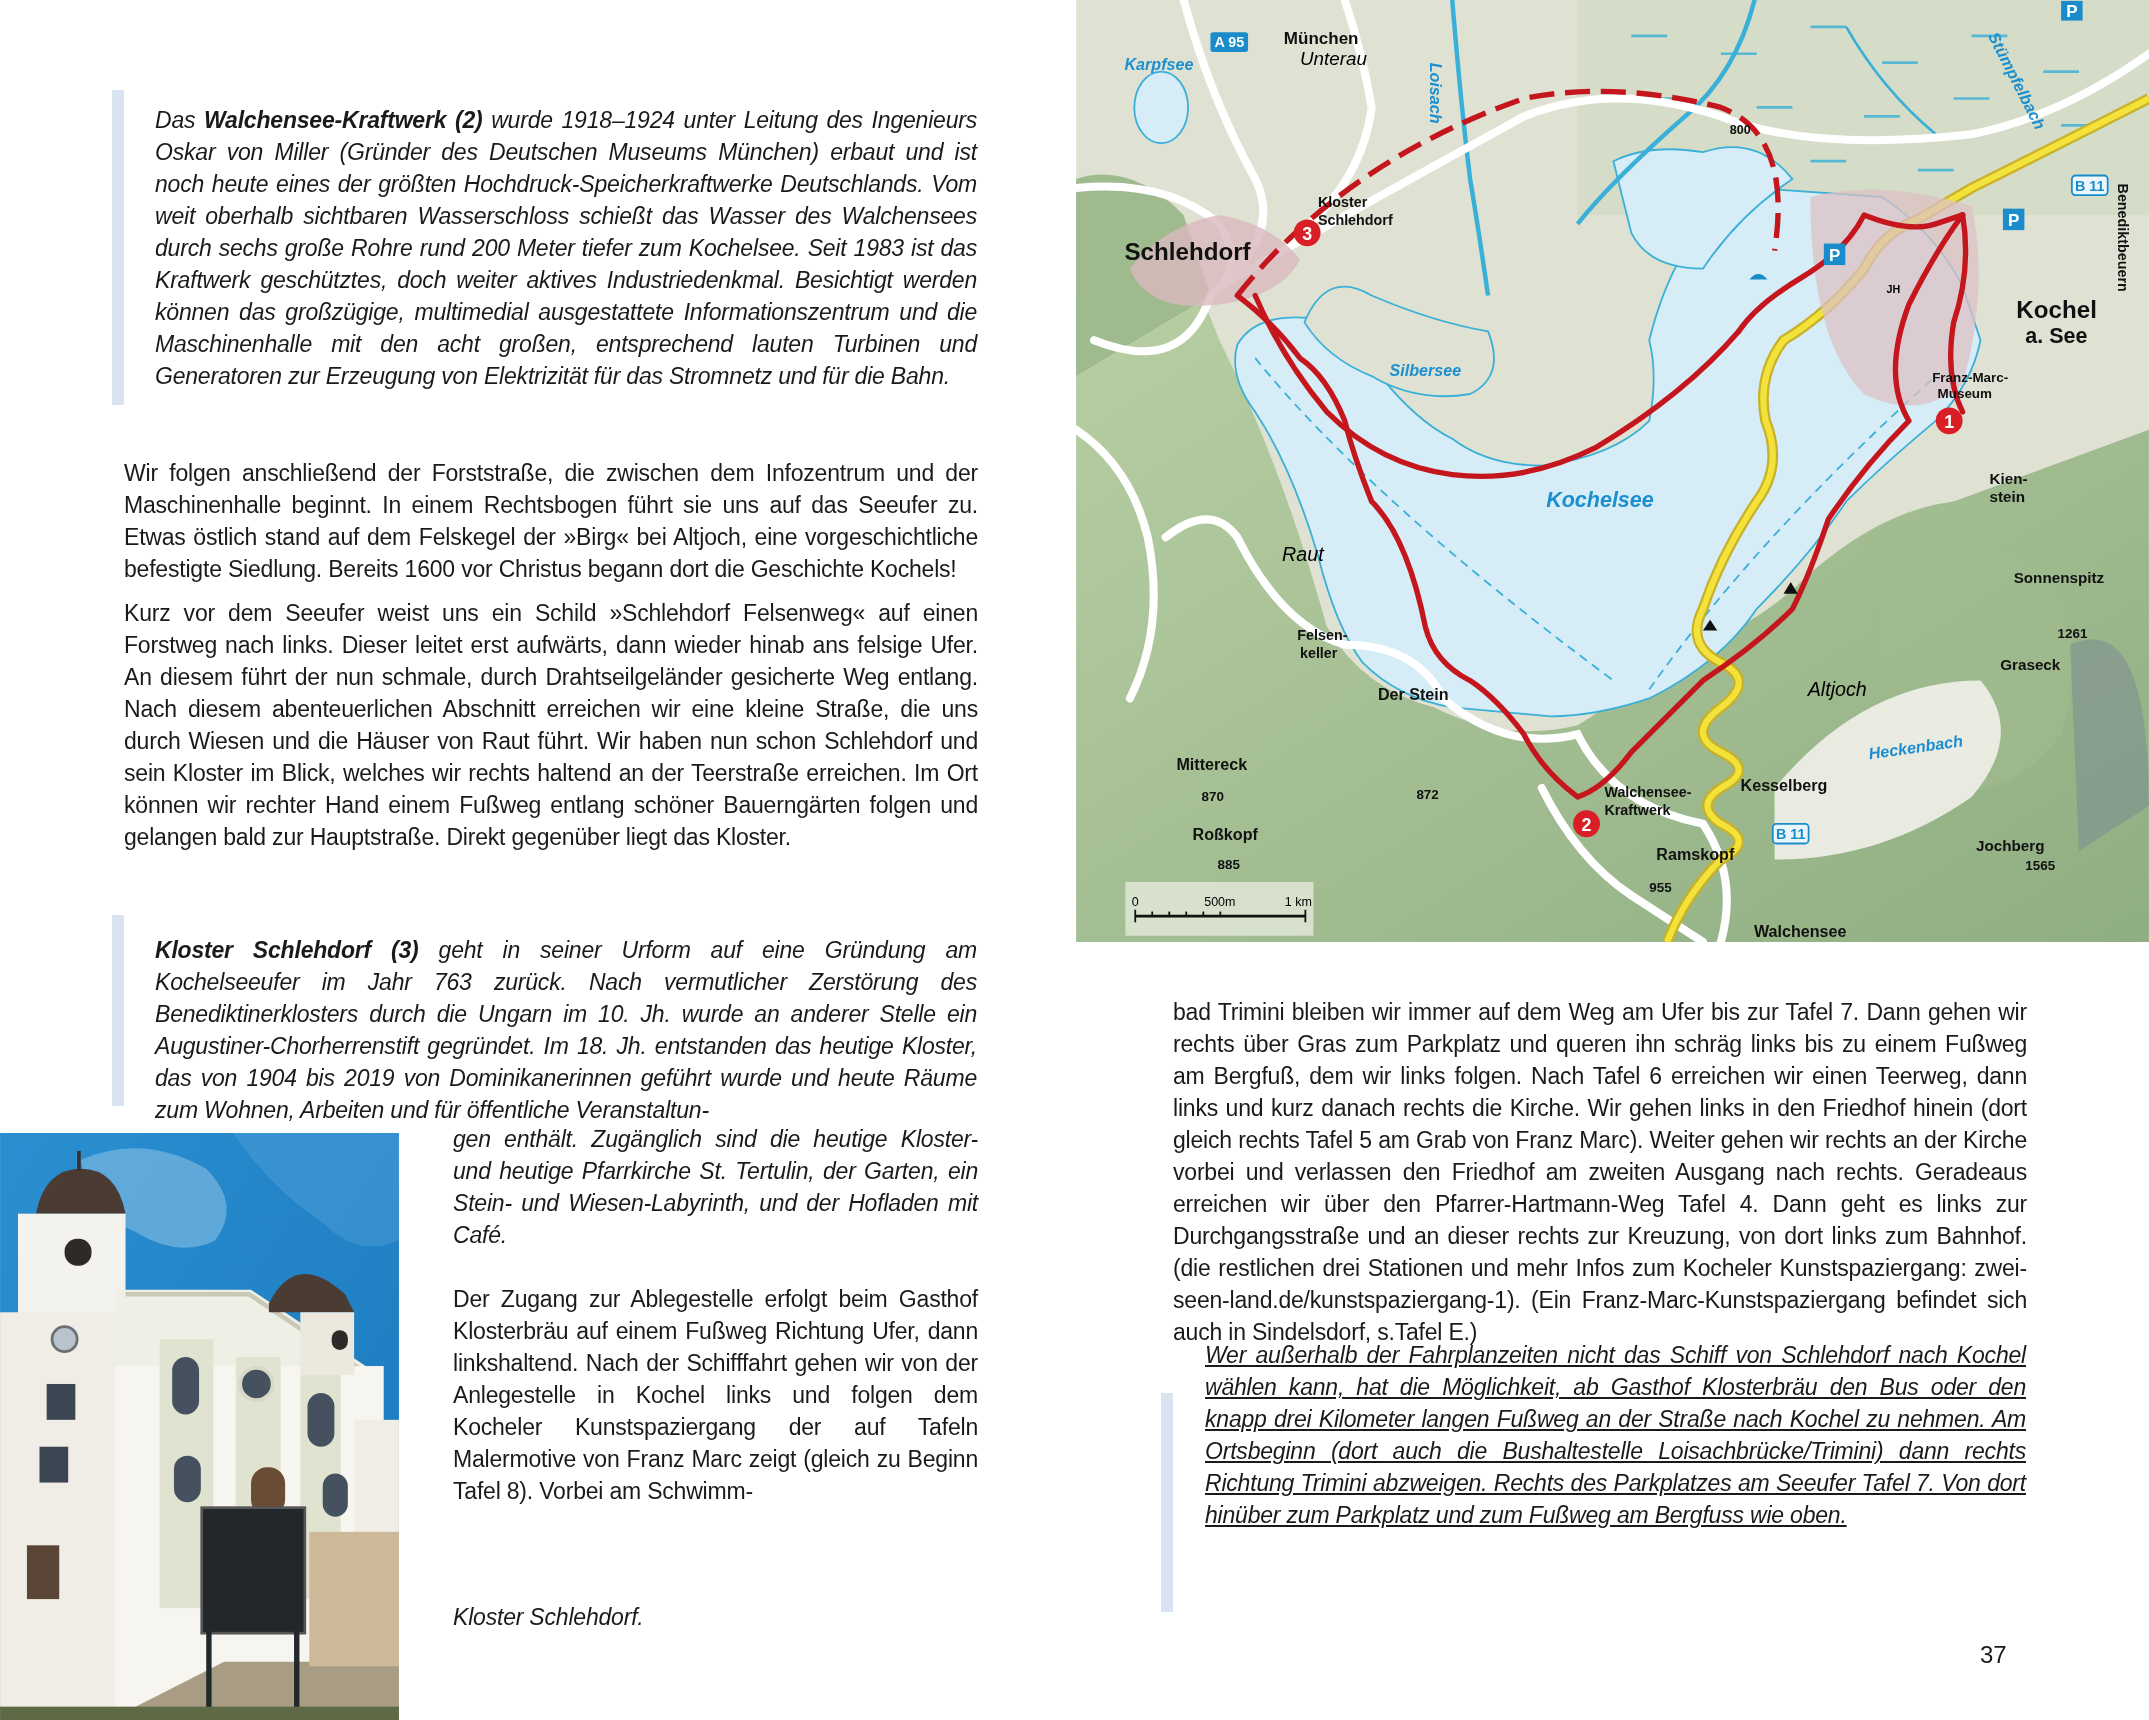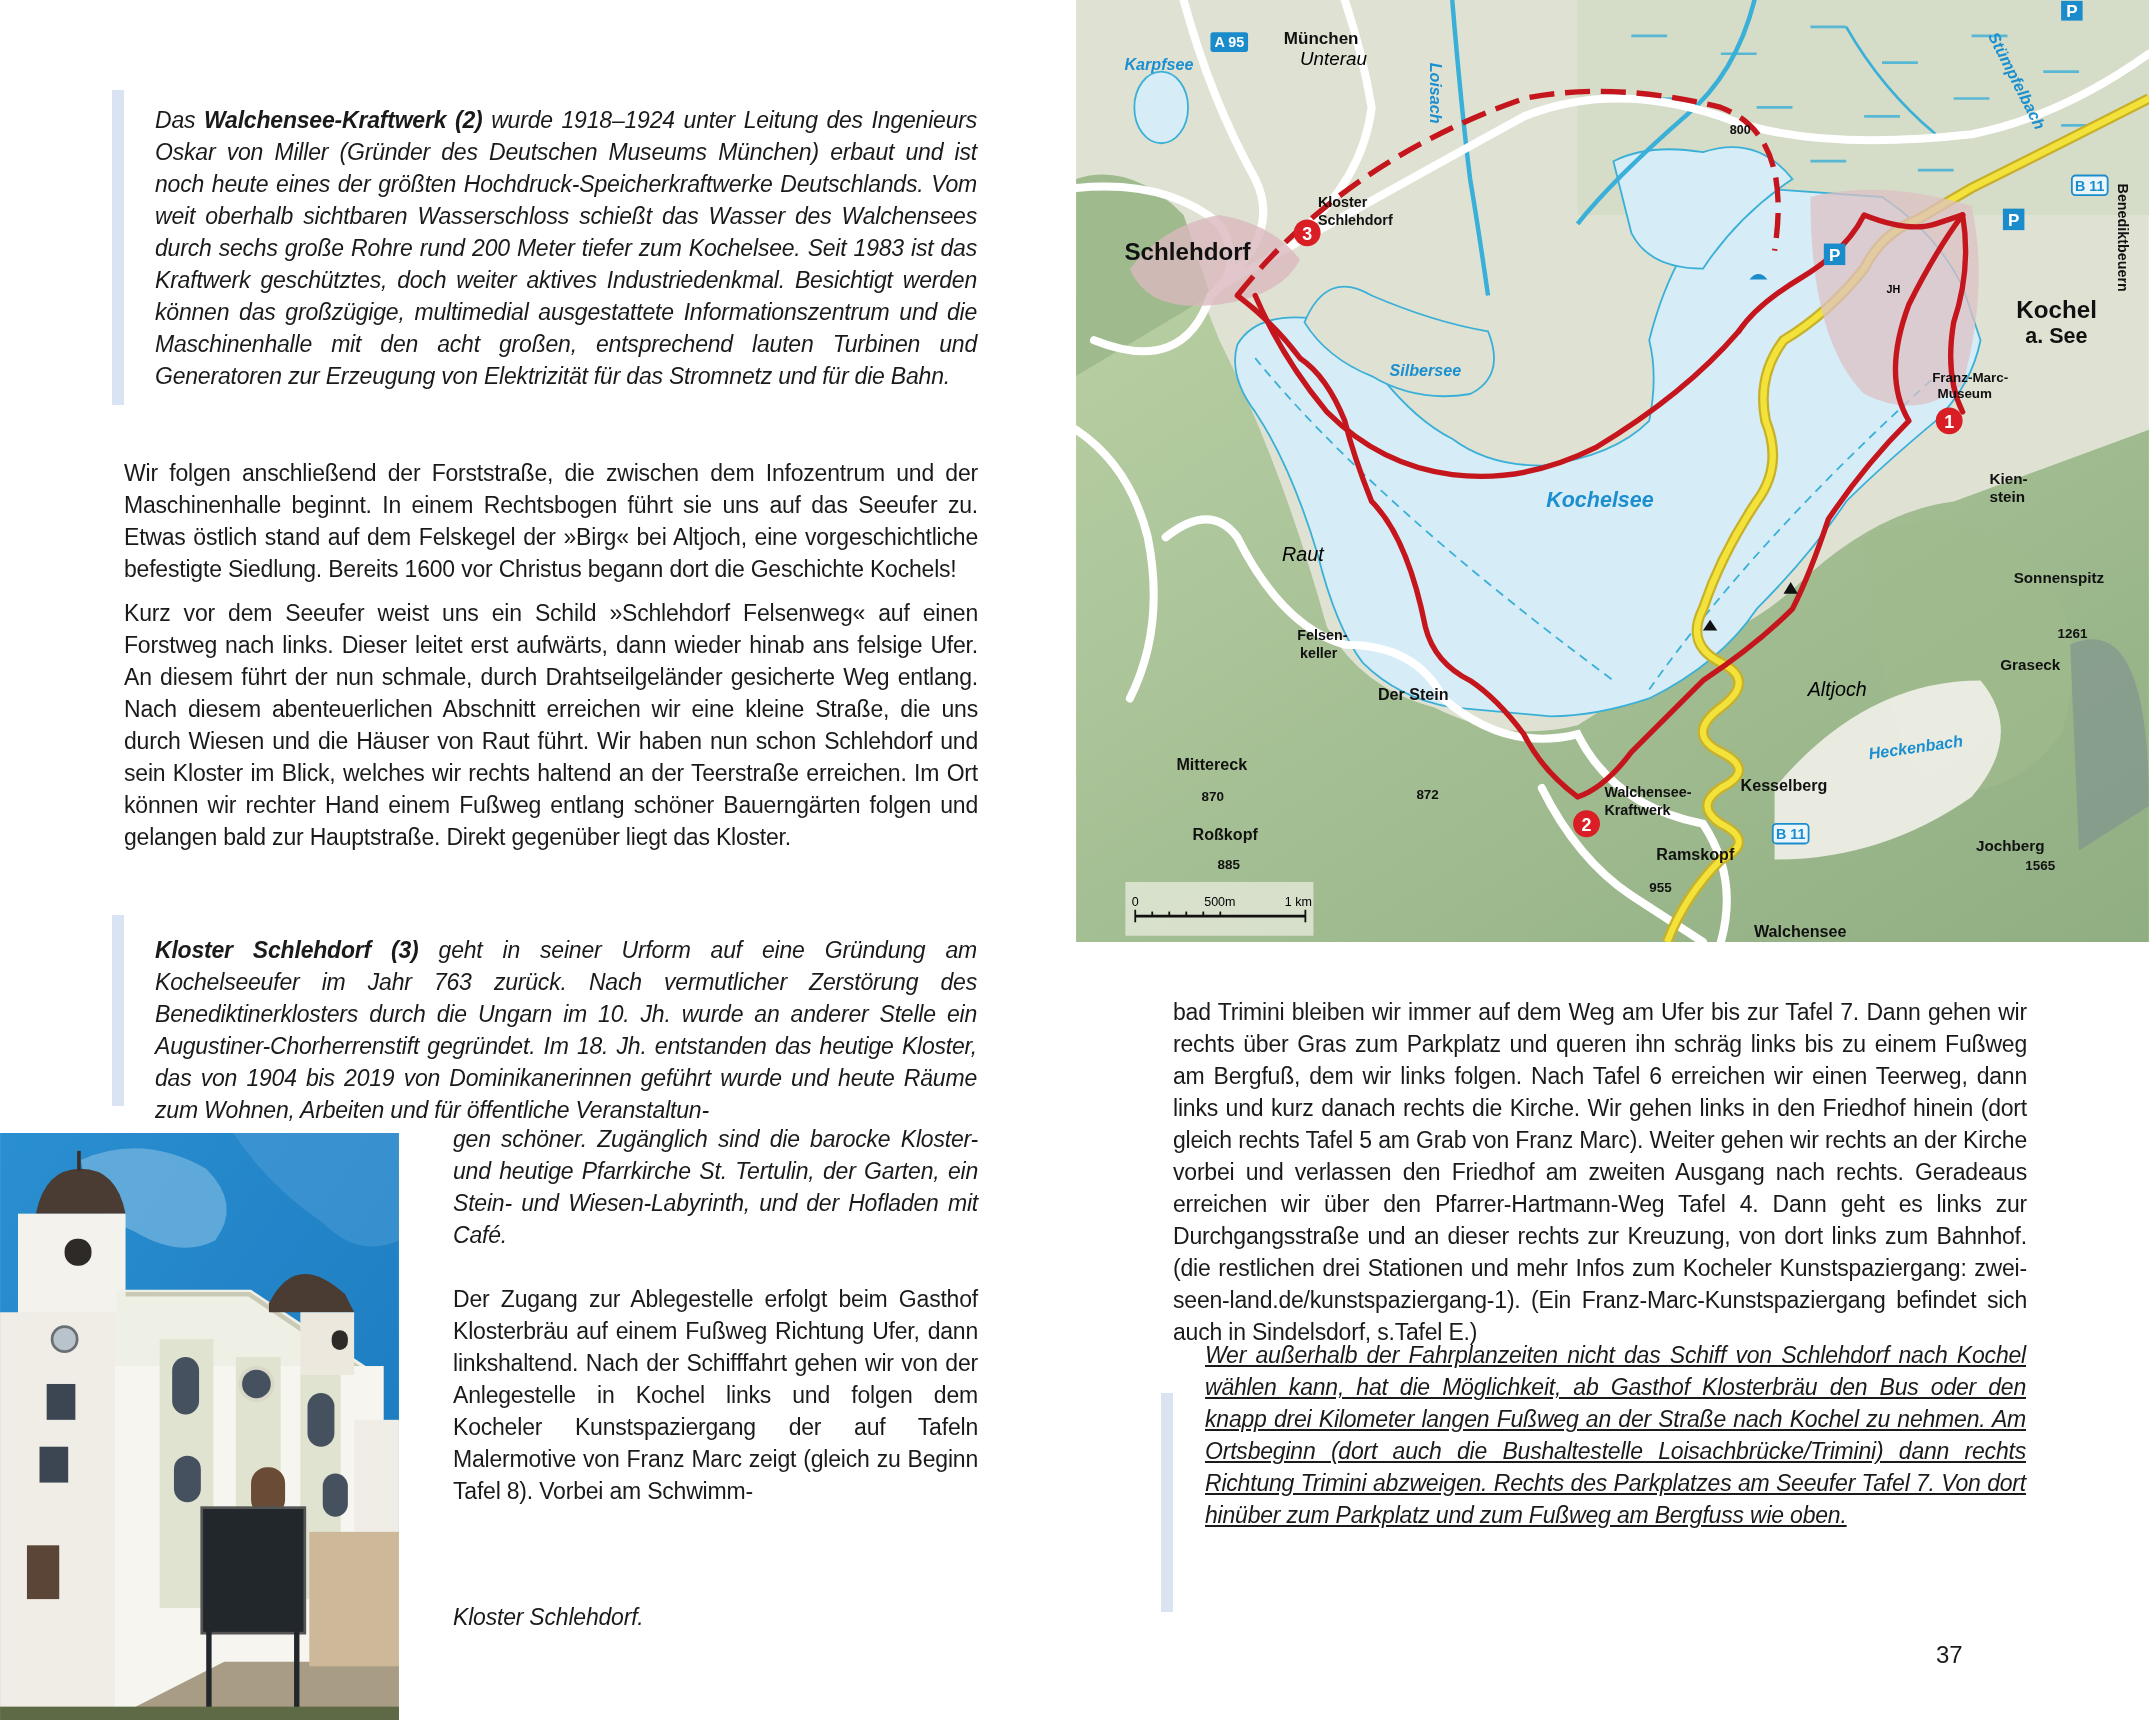--- a/index.html
+++ b/index.html
@@ -10,41 +10,41 @@
   .it { font-style:italic; }
   .bar { position:absolute; width:11.6px; background:#d9e3f1; }
   .lastline { text-align-last:left; }
   b { font-weight:bold; }
   #map { position:absolute; left:1076px; top:0; width:1073px; height:942px; overflow:hidden; }
   #map svg { display:block; }
   .mlbl { font-family:"Liberation Sans", sans-serif; font-weight:bold; fill:#111; }
   .mlbl-it { font-family:"Liberation Sans", sans-serif; font-style:italic; }
   .water-lbl { fill:#1b8fcf; font-style:italic; font-weight:bold; font-family:"Liberation Sans", sans-serif; }
   #photo { position:absolute; left:0; top:1133px; width:399px; height:588px; overflow:hidden; }
-  #pagenum { position:absolute; left:1936px; top:1641px; font-size:24px; }
+  #pagenum { position:absolute; left:1980px; top:1641px; font-size:24px; }
 </style>
 </head>
 <body>
 
 <div class="bar" style="left:112px; top:90px; height:315px;"></div>
 <div class="txt it" style="left:143px; top:92px; width:846px;">
   <p class="lastline"><span>Das </span><b>Walchensee-Kraftwerk (2)</b><span> wurde 1918–1924 unter Leitung des Ingenieurs Oskar von Miller (Gründer des Deutschen Museums München) erbaut und ist noch heute eines der größten Hochdruck-Speicherkraftwerke Deutschlands. Vom weit oberhalb sichtbaren Wasserschloss schießt das Wasser des Walchensees durch sechs große Rohre rund 200 Meter tiefer zum Kochelsee. Seit 1983 ist das Kraftwerk geschütztes, doch weiter aktives Industriedenkmal. Besichtigt werden können das großzügige, multimedial ausgestattete Informationszentrum und die Maschinenhalle mit den acht großen, entsprechend lauten Turbinen und Generatoren zur Erzeugung von Elektrizität für das Stromnetz und für die Bahn.</span></p>
 </div>
 
 <div class="txt" style="left:112px; top:445px; width:878px;">
   <p class="lastline">Wir folgen anschließend der Forststraße, die zwischen dem Infozentrum und der Maschinenhalle beginnt. In einem Rechtsbogen führt sie uns auf das Seeufer zu. Etwas östlich stand auf dem Felskegel der »Birg« bei Altjoch, eine vorgeschichtliche befestigte Siedlung. Bereits 1600 vor Christus begann dort die Geschichte Kochels!</p>
   <p class="lastline">Kurz vor dem Seeufer weist uns ein Schild »Schlehdorf Felsenweg« auf einen Forstweg nach links. Dieser leitet erst aufwärts, dann wieder hinab ans felsige Ufer. An diesem führt der nun schmale, durch Drahtseilgeländer gesicherte Weg entlang. Nach diesem abenteuerlichen Abschnitt erreichen wir eine kleine Straße, die uns durch Wiesen und die Häuser von Raut führt. Wir haben nun schon Schlehdorf und sein Kloster im Blick, welches wir rechts haltend an der Teerstraße erreichen. Im Ort können wir rechter Hand einem Fußweg entlang schöner Bauerngärten folgen und gelangen bald zur Hauptstraße. Direkt gegenüber liegt das Kloster.</p>
 </div>
 
 <div class="bar" style="left:112px; top:915px; height:191px;"></div>
 <div class="txt it" style="left:143px; top:922px; width:846px;">
   <p><b>Kloster Schlehdorf (3)</b><span> geht in seiner Urform auf eine Gründung am Kochelseeufer im Jahr 763 zurück. Nach vermutlicher Zerstörung des Benediktinerklosters durch die Ungarn im 10. Jh. wurde an anderer Stelle ein Augustiner-Chorherrenstift gegründet. Im 18. Jh. entstanden das heutige Kloster, das von 1904 bis 2019 von Dominikanerinnen geführt wurde und heute Räume zum Wohnen, Arbeiten und für öffentliche Veranstaltun-</span></p>
 </div>
 <div class="txt it" style="left:441px; top:1111px; width:549px;">
-  <p class="lastline">gen schöner. Zugänglich sind die barocke Kloster- und heutige Pfarrkirche St. Tertulin, der Garten, ein Stein- und Wiesen-Labyrinth, und der Hofladen mit Café.</p>
+  <p class="lastline">gen enthält. Zugänglich sind die heutige Kloster- und heutige Pfarrkirche St. Tertulin, der Garten, ein Stein- und Wiesen-Labyrinth, und der Hofladen mit Café.</p>
 </div>
 
 <div class="txt" style="left:441px; top:1271px; width:549px;">
   <p>Der Zugang zur Ablegestelle erfolgt beim Gasthof Klosterbräu auf einem Fußweg Richtung Ufer, dann linkshaltend. Nach der Schifffahrt gehen wir von der Anlegestelle in Kochel links und folgen dem Kocheler Kunstspaziergang der auf Tafeln Malermotive von Franz Marc zeigt (gleich zu Beginn Tafel 8). Vorbei am Schwimm-</p>
 </div>
 <div class="txt it" style="left:441px; top:1589px; width:549px;">
   <p>Kloster Schlehdorf.</p>
 </div>
 
 <div id="photo">

